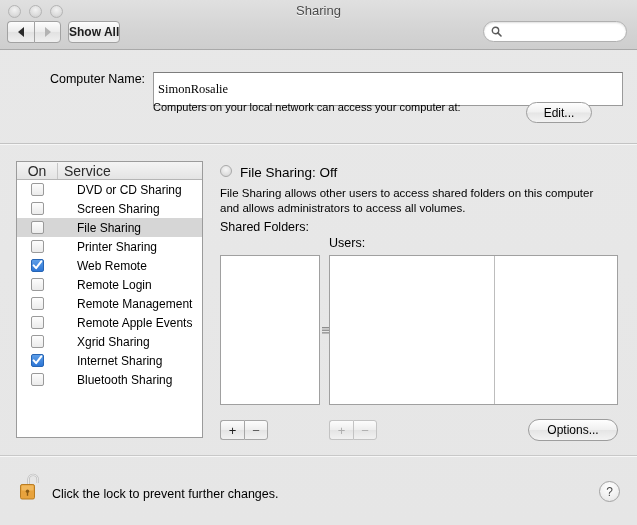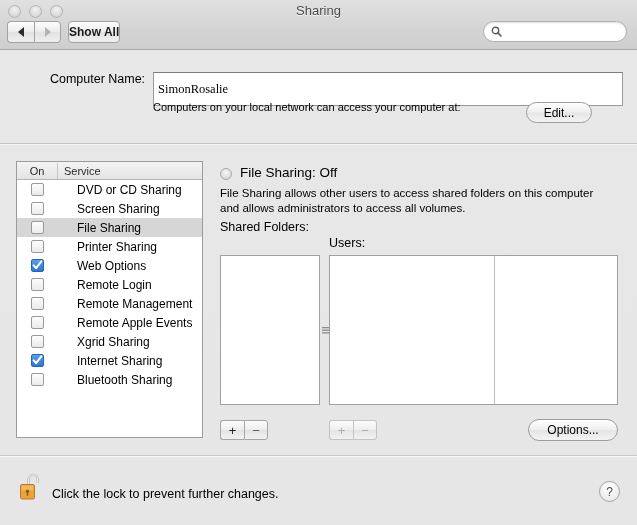--- a/index.html
+++ b/index.html
@@ -192,21 +192,21 @@
     background: #fff;
     border: 1px solid #9b9b9b;
     box-sizing: border-box;
     overflow: hidden;
   }
   .svc-head {
     display: flex;
     height: 17px;
     background: linear-gradient(to bottom, #f4f4f4 0%, #e4e4e4 100%);
     border-bottom: 1px solid #b5b5b5;
-    font-size: 11px;
+    font-size: 14px;
     color: #2b2b2b;
     align-items: center;
   }
   .svc-head .h-on {
     width: 40px;
     text-align: center;
     border-right: 1px solid #c6c6c6;
     line-height: 16px;
   }
   .svc-head .h-svc {
@@ -240,21 +240,21 @@
     background: linear-gradient(to bottom, #5d9ee8 0%, #2d76d6 100%);
     border-color: #2765b4;
   }
   .svc-row .lbl { padding-left: 4px; margin-left: 16px; }
 
   
   .status-line {
     position: absolute;
     left: 220px; top: 165px;
     display: flex;
-    align-items: flex-end;
+    align-items: flex-start;
   }
   .status-dot {
     width: 12px; height: 12px;
     border-radius: 50%;
     background: radial-gradient(circle at 50% 35%, #f6f6f6 0%, #e2e2e2 55%, #cfcfcf 100%);
     border: 1px solid #a9a9a9;
     box-sizing: border-box;
   }
   .status-text {
     margin-left: 8px;
@@ -455,21 +455,21 @@
           <div class="lbl">Printer Sharing</div>
         </div>
         <div class="svc-row">
           <div class="cb-cell">
             <div class="cbox on">
               <svg width="11" height="11" viewBox="0 0 11 11">
                 <path d="M1.6 5.4 L4.1 8.2 L9.3 1.4" fill="none" stroke="#ffffff" stroke-width="2" stroke-linecap="round" stroke-linejoin="round"></path>
               </svg>
             </div>
           </div>
-          <div class="lbl">Web Options</div>
+          <div class="lbl">Web Remote</div>
         </div>
         <div class="svc-row">
           <div class="cb-cell">
             <div class="cbox"></div>
           </div>
           <div class="lbl">Remote Login</div>
         </div>
         <div class="svc-row">
           <div class="cb-cell">
             <div class="cbox"></div>

